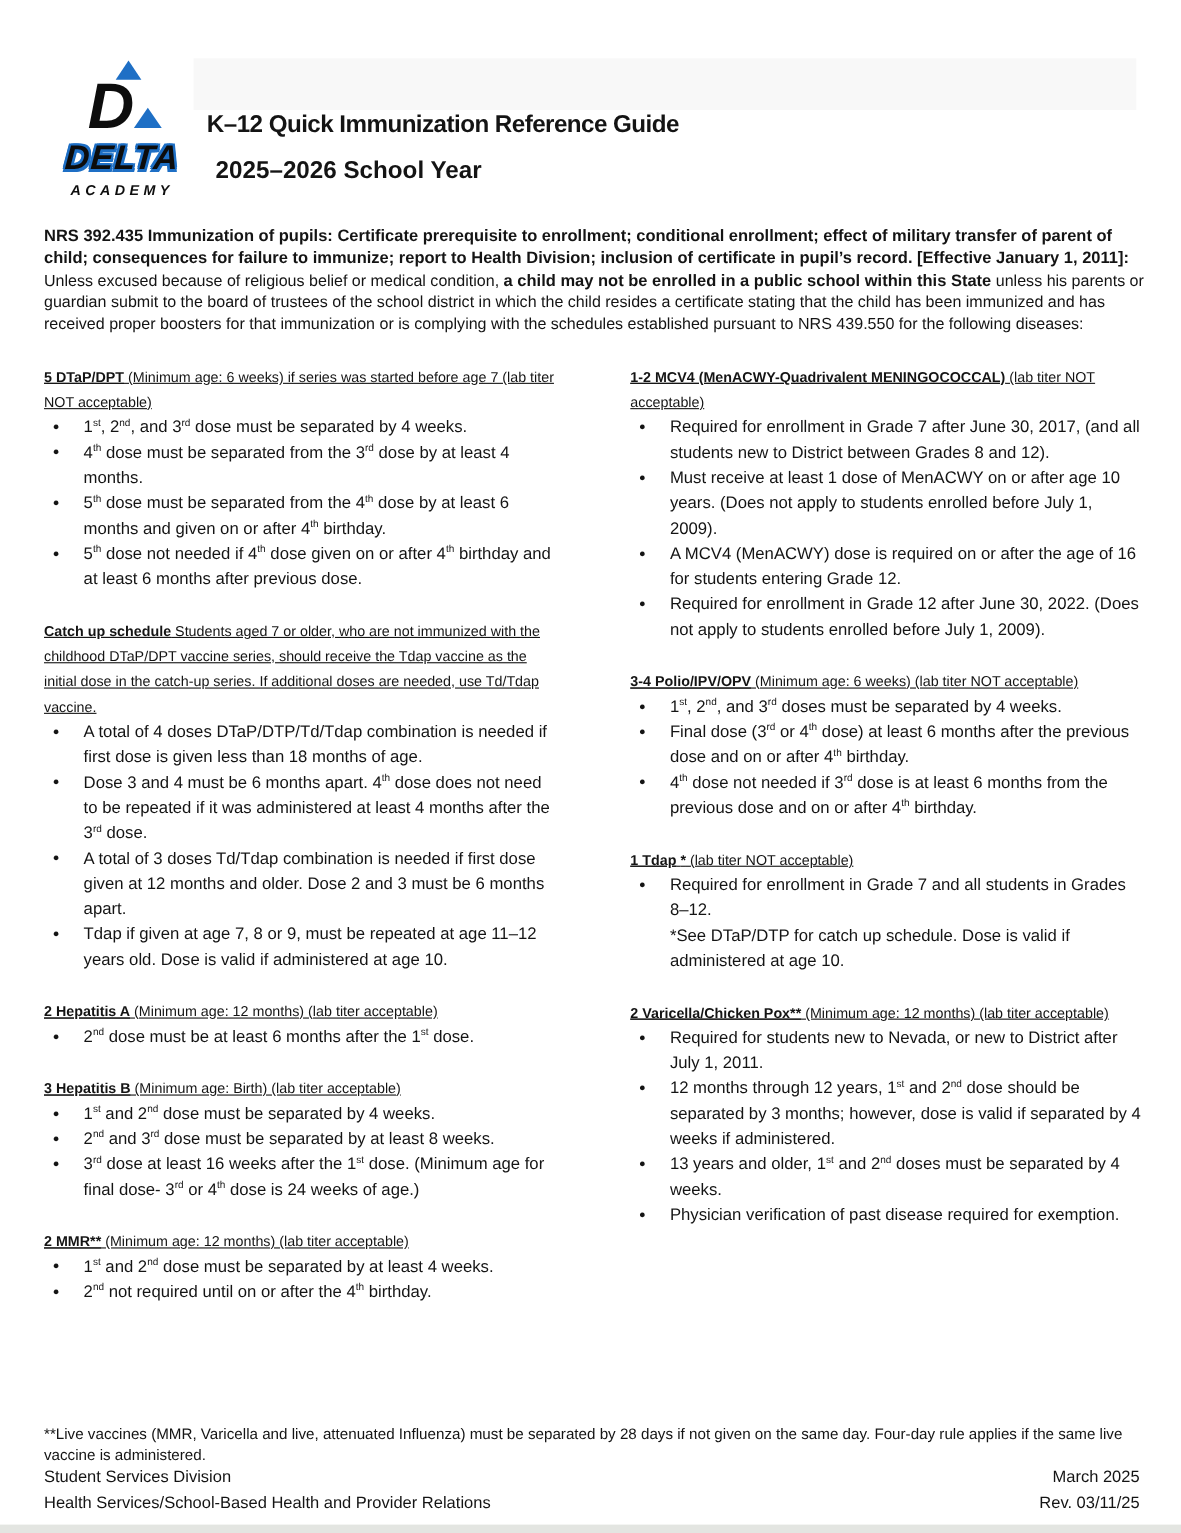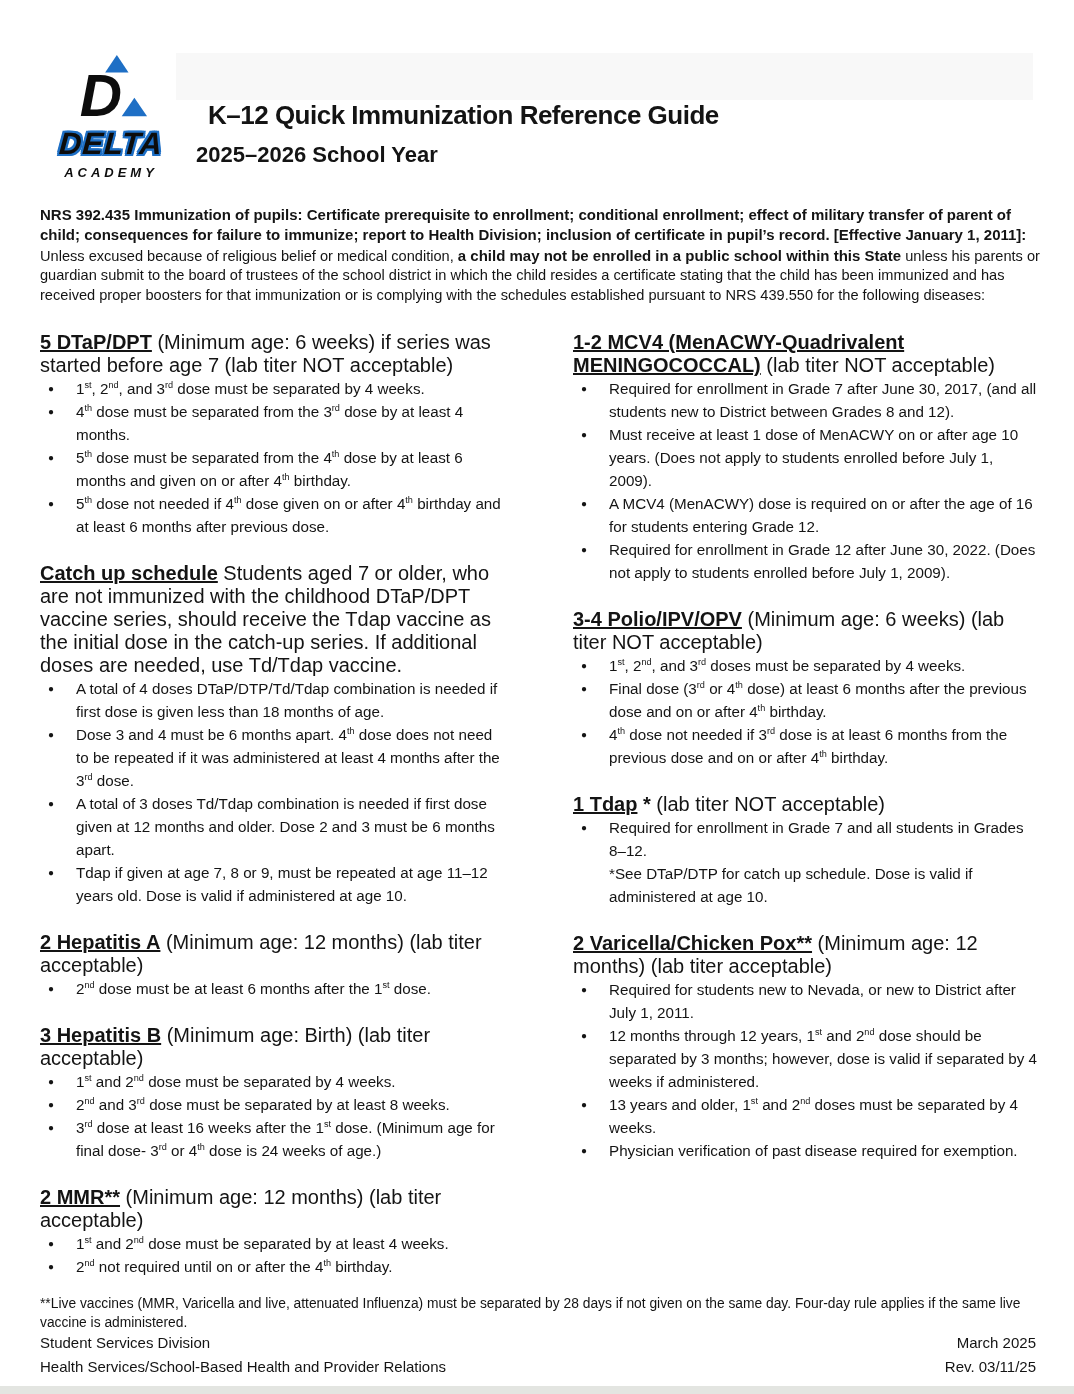--- a/index.html
+++ b/index.html
@@ -12,30 +12,30 @@
   .logo{position:absolute;left:38px;top:54px;width:146px;text-align:center;}
   .logo-mark{display:block;margin:0 auto;}
   .logo-delta{
     font-size:31px;font-weight:bold;font-style:italic;letter-spacing:1px;color:#0c0c0c;
     transform:skewX(-4deg);margin-top:-4px;
     text-shadow:-2px -2px 0 #1e6fc5,2px -2px 0 #1e6fc5,-2px 2px 0 #1e6fc5,2px 2px 0 #1e6fc5,
                 -2px 0 0 #1e6fc5,2px 0 0 #1e6fc5,0 -2px 0 #1e6fc5,0 2px 0 #1e6fc5;
   }
   .logo-academy{font-size:13px;font-weight:bold;font-style:italic;letter-spacing:4px;color:#0e0e0e;margin-top:3px;}
   
-  .title{position:absolute;left:208px;top:100px;font-size:26px;font-weight:bold;letter-spacing:-0.5px;}
+  .title{position:absolute;left:188px;top:100px;font-size:22px;font-weight:bold;letter-spacing:-0.5px;}
   .subtitle{position:absolute;left:196px;top:142px;font-size:22px;font-weight:bold;}
   
   .intro{position:absolute;left:40px;top:190px;width:1000px;font-size:14.6px;line-height:19.5px;}
   .intro b{font-size:15px;}
   
   .columns{position:absolute;left:40px;top:331px;width:1000px;display:flex;gap:66px;}
   .col{width:467px;}
   .vax-section{margin:0 0 24px 0;}
-  .sec-head{margin:0;font-size:20px;line-height:23px;}
+  .sec-head{margin:0;font-size:13px;line-height:23px;text-decoration:underline;}
   .sec-title{font-weight:bold;text-decoration:underline;}
   .sec-suffix{font-weight:normal;}
   ul.bullets{list-style:none;margin:0;padding:0;}
   li.bullet{display:flex;font-size:15.2px;line-height:23px;}
   .dot{flex:0 0 28px;padding-left:8px;font-size:10px;line-height:23px;}
   .bullet-text{flex:1;white-space:pre-wrap;}
   sup{font-size:0.6em;vertical-align:super;line-height:0;}
   
   .footnote{position:absolute;left:40px;top:1280px;width:1002px;font-size:13.8px;line-height:19px;}
   .footer{position:absolute;left:40px;top:1331px;width:996px;display:flex;justify-content:space-between;font-size:15px;line-height:24px;}

